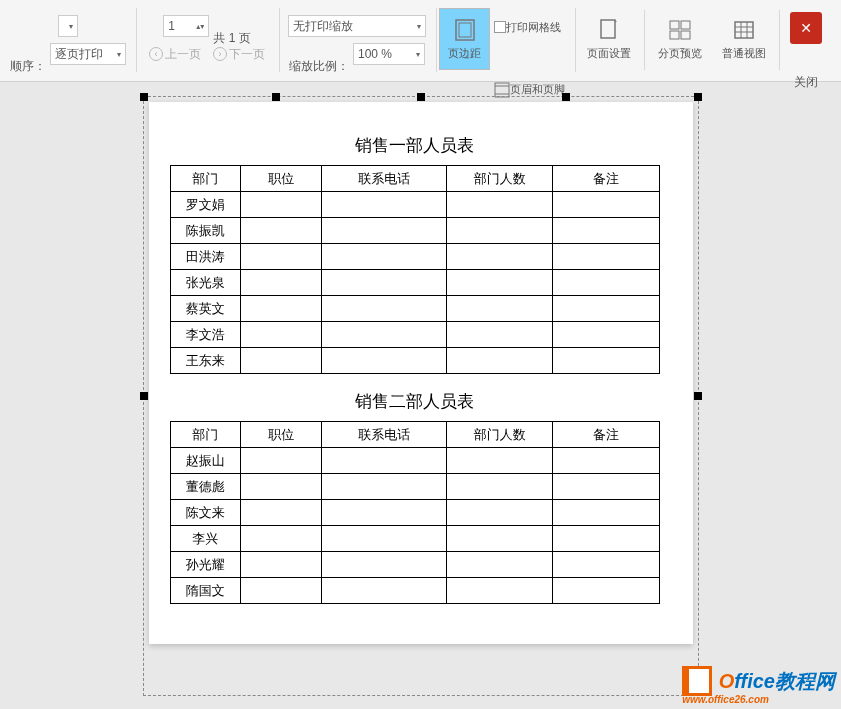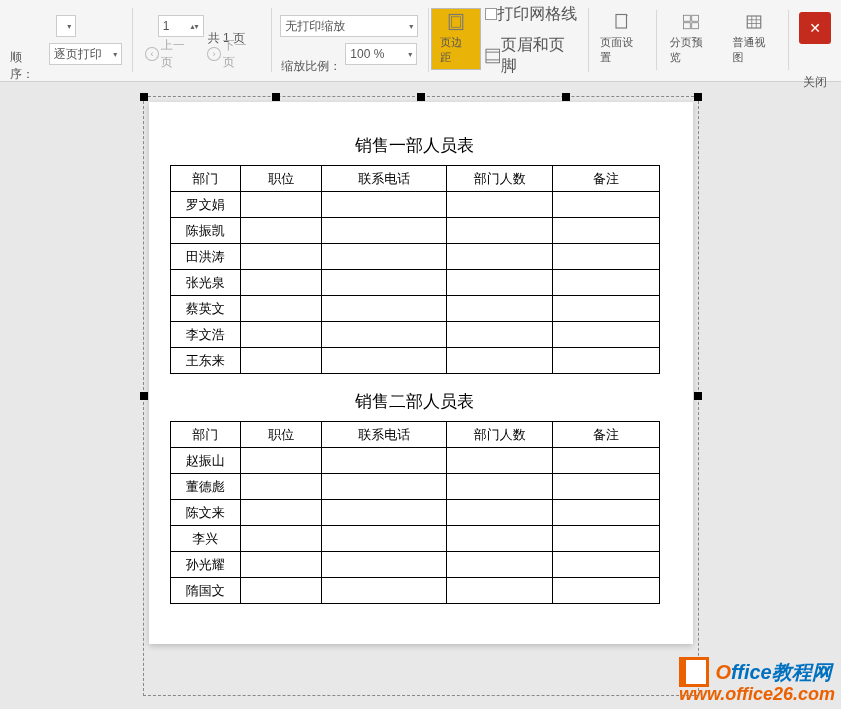--- a/index.html
+++ b/index.html
@@ -82,39 +82,40 @@
       flex-direction: column;
       align-items: center;
       justify-content: center;
       padding: 4px 8px;
       cursor: pointer;
       height: 62px;
       min-width: 50px;
       border: 1px solid transparent;
     }
     .tool-button.active {
-      background: #eab308;
+      background: #7dd3fc;
       border: 1px solid #bbb;
     }
     .tool-button .icon {
       width: 24px;
       height: 24px;
       margin-bottom: 4px;
     }
     .tool-button .label {
       font-size: 11px;
       color: #555;
     }
     .checkbox-row {
       display: flex;
       align-items: center;
       gap: 0;
-      font-size: 16px;
+      font-size: 11px;
       color: #555;
       cursor: pointer;
+      margin-top: 37px;
     }
     .checkbox-box {
       width: 12px; height: 12px;
       border: 1px solid #999;
       background: #fff;
     }
     .close-btn {
       width: 32px;
       height: 32px;
       background: #c42b1c;
@@ -237,21 +238,21 @@
       background: #fff;
     }
     .watermark .line1 {
       font-size: 20px;
       display: inline-block;
       vertical-align: middle;
     }
     .watermark .line1 .o1 { color: #eb6100; }
     .watermark .line1 .rest { color: #0070c0; }
     .watermark .line2 {
-      font-size: 18px;
+      font-size: 10px;
       color: #eb6100;
       margin-top: -2px;
     }
   </style>
 </head>
 <body>
 
 <div class="toolbar">
 
   <div class="toolbar-group bordered">

